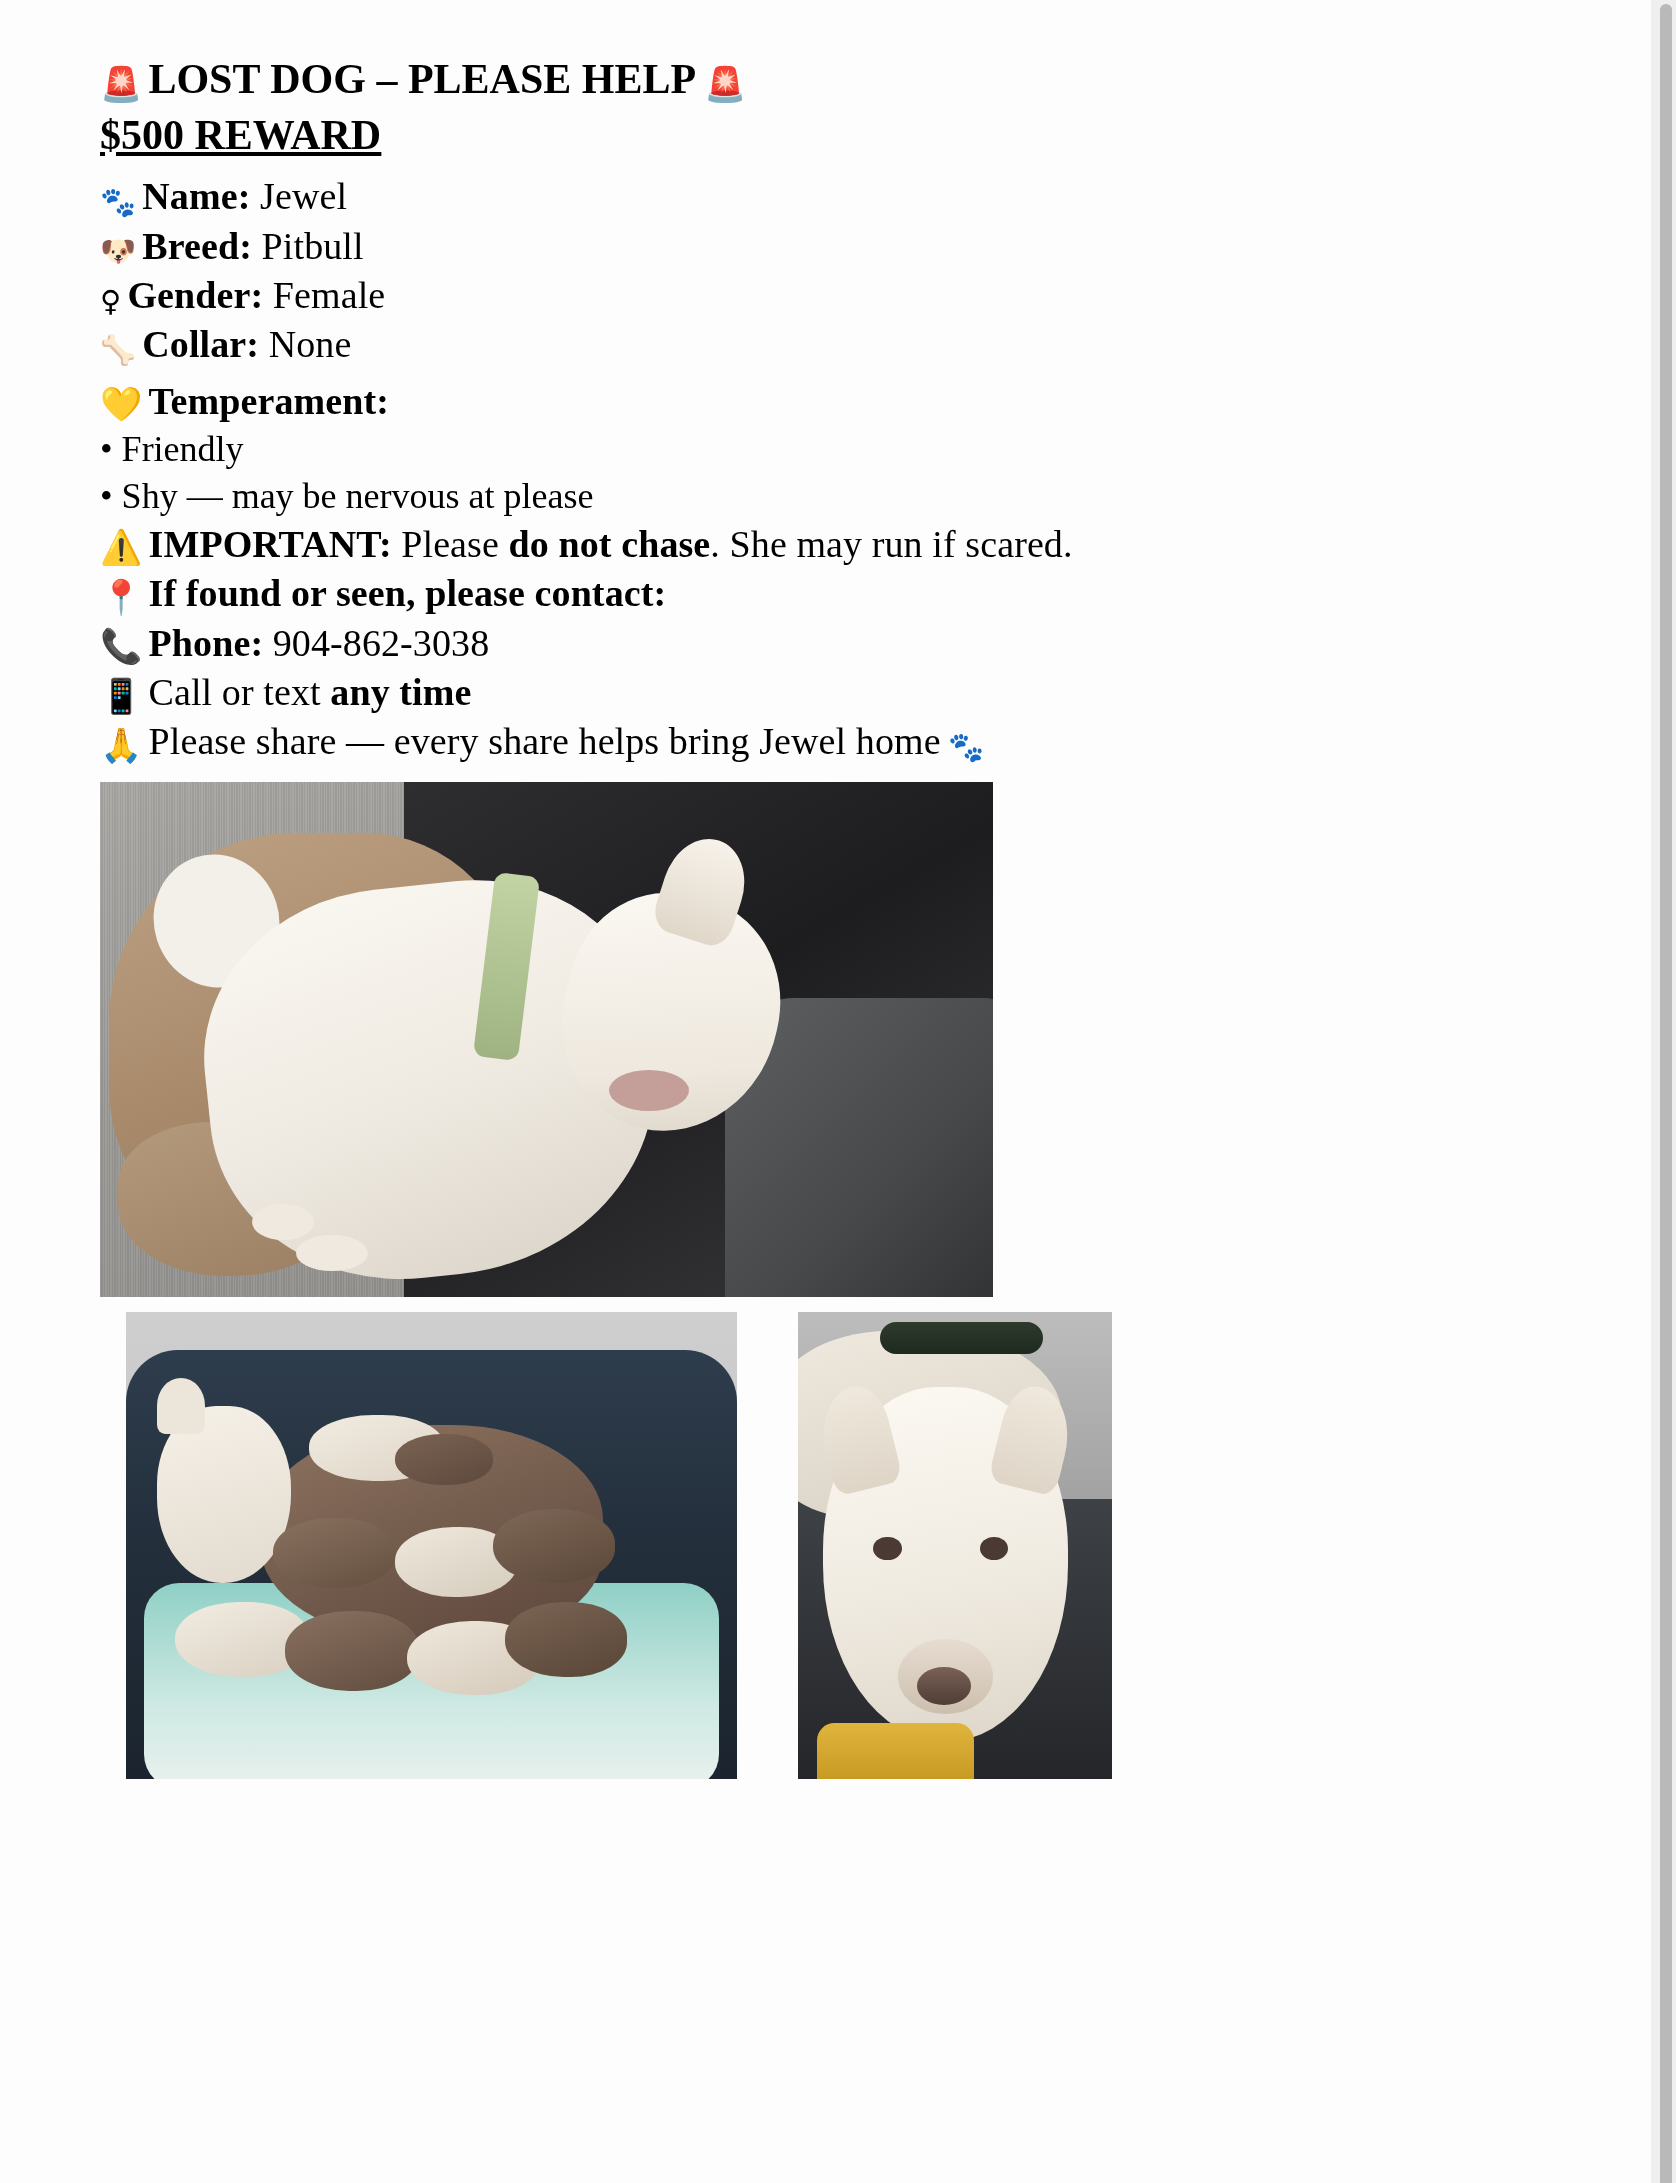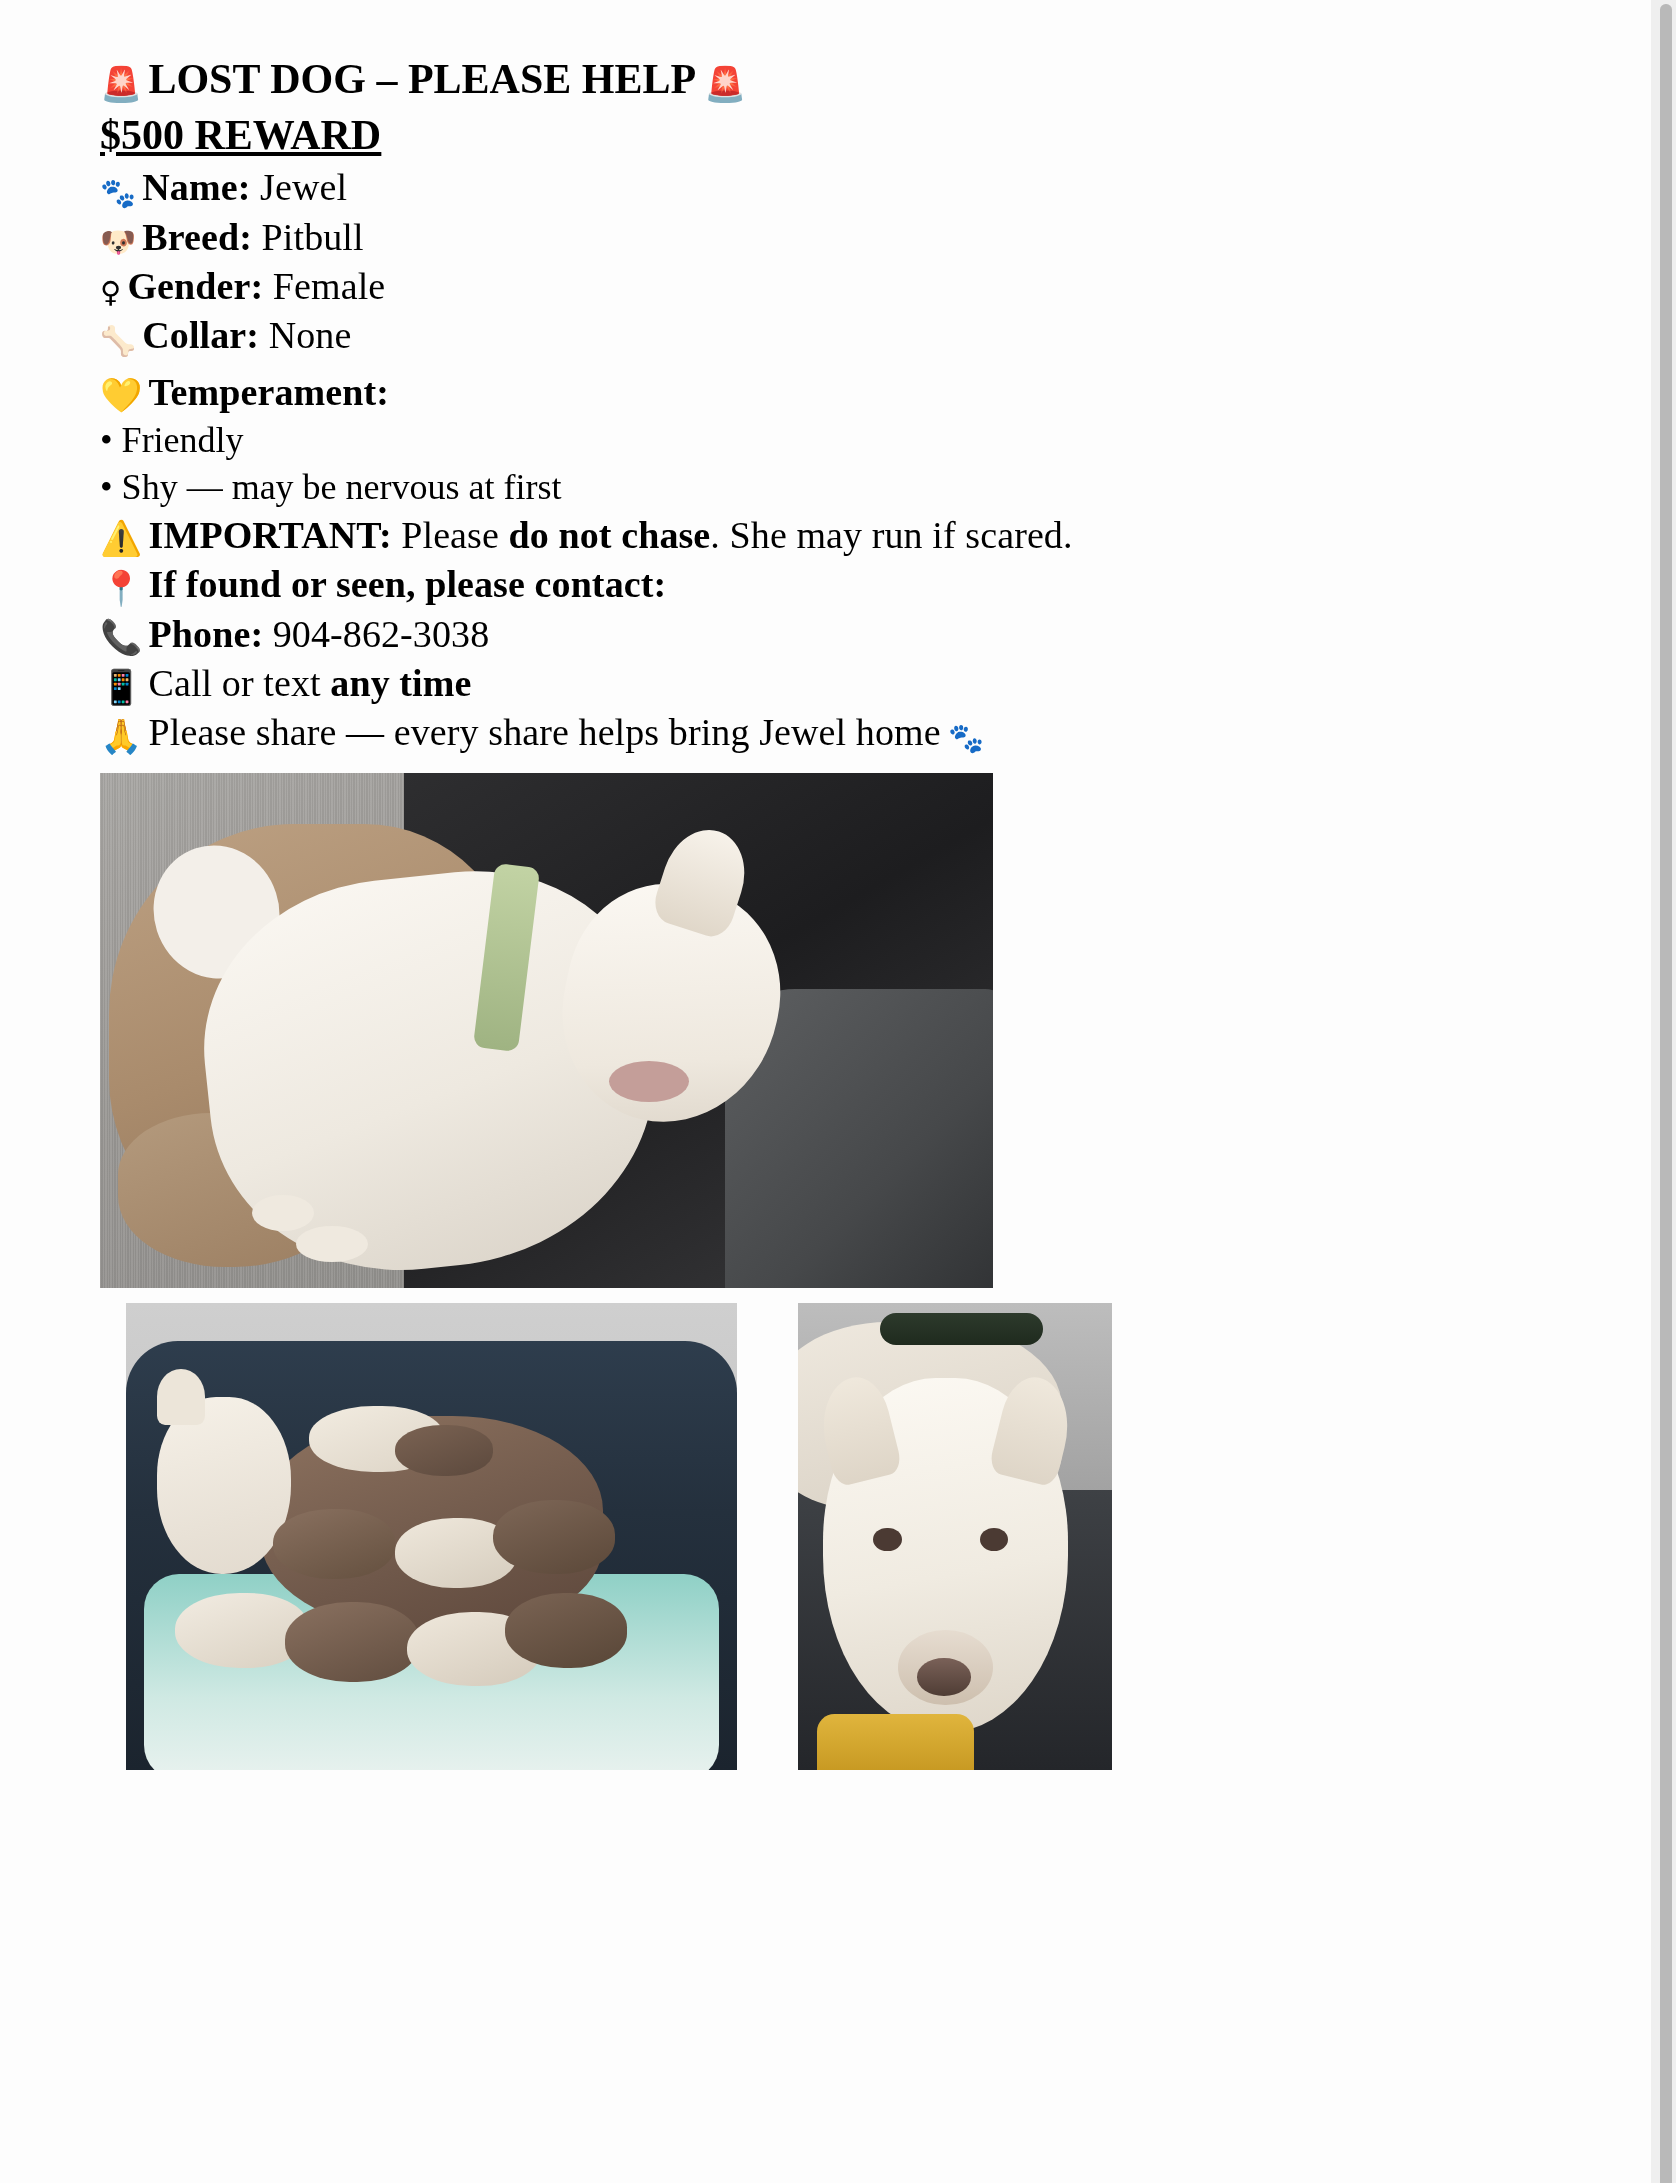--- a/index.html
+++ b/index.html
@@ -69,21 +69,21 @@
     line-height: 1.30;
     white-space: nowrap;
   }
   .reward-line {
     font-size: 42px;
     font-weight: bold;
     text-decoration: underline;
     line-height: 1.35;
     white-space: nowrap;
     display: block;
-    margin-bottom: 0;
+    margin-bottom: 9px;
   }
   .reward-line .u-wrap { text-decoration: underline; }
 
   .emoji {
     font-family: "DejaVu Sans", sans-serif;
     font-size: 34px;
     line-height: 1;
     display: inline-block;
     vertical-align: -2.6px;
     margin-right: 6.1px;
@@ -322,21 +322,21 @@
         <span class="emoji small">🦴</span><b>Collar:</b> <span>None</span>
       </div>
 
       <div class="spacer-sm"></div>
 
       <div class="line">
         <span class="emoji">💛</span><b>Temperament:</b>
       </div>
 
       <div class="bullet">• Friendly</div>
-      <div class="bullet">• Shy — may be nervous at first</div>
+      <div class="bullet">• Shy — may be nervous at please</div>
 
       <div class="line">
         <span class="emoji">⚠️</span><b>IMPORTANT:</b> <span>Please</span> <b>do not chase</b><span>. She may run if scared.</span>
       </div>
 
       <div class="line">
         <span class="emoji">📍</span><b>If found or seen, please contact:</b>
       </div>
 
 

